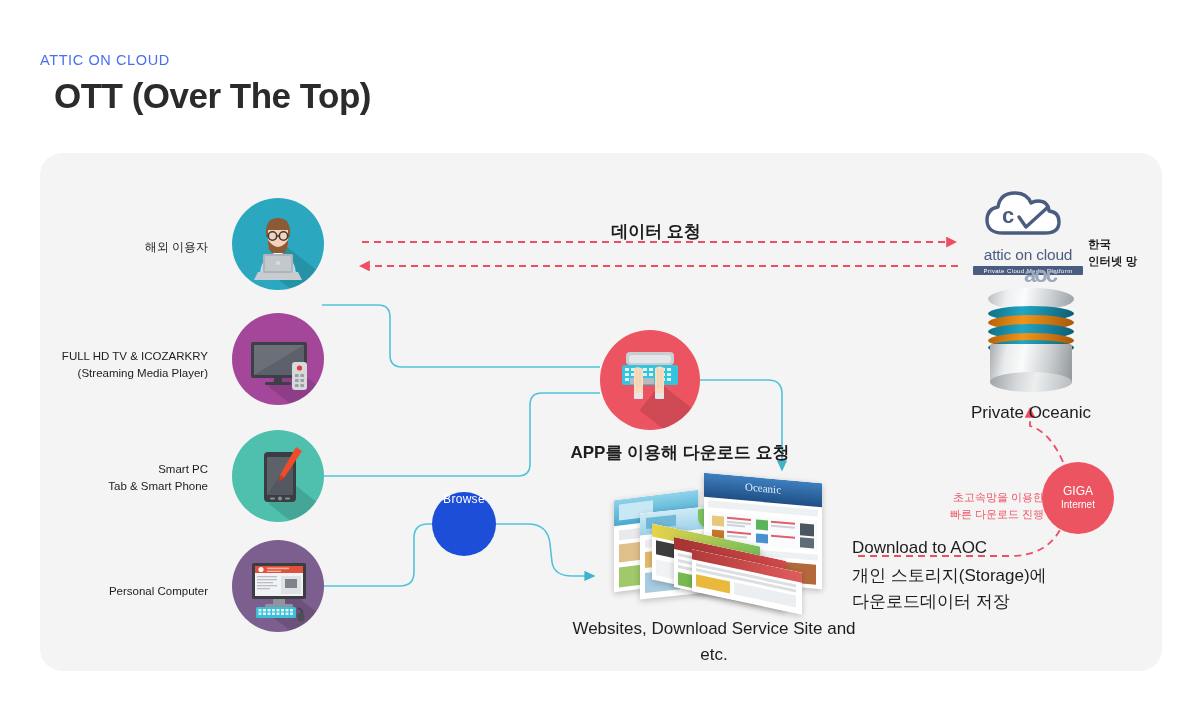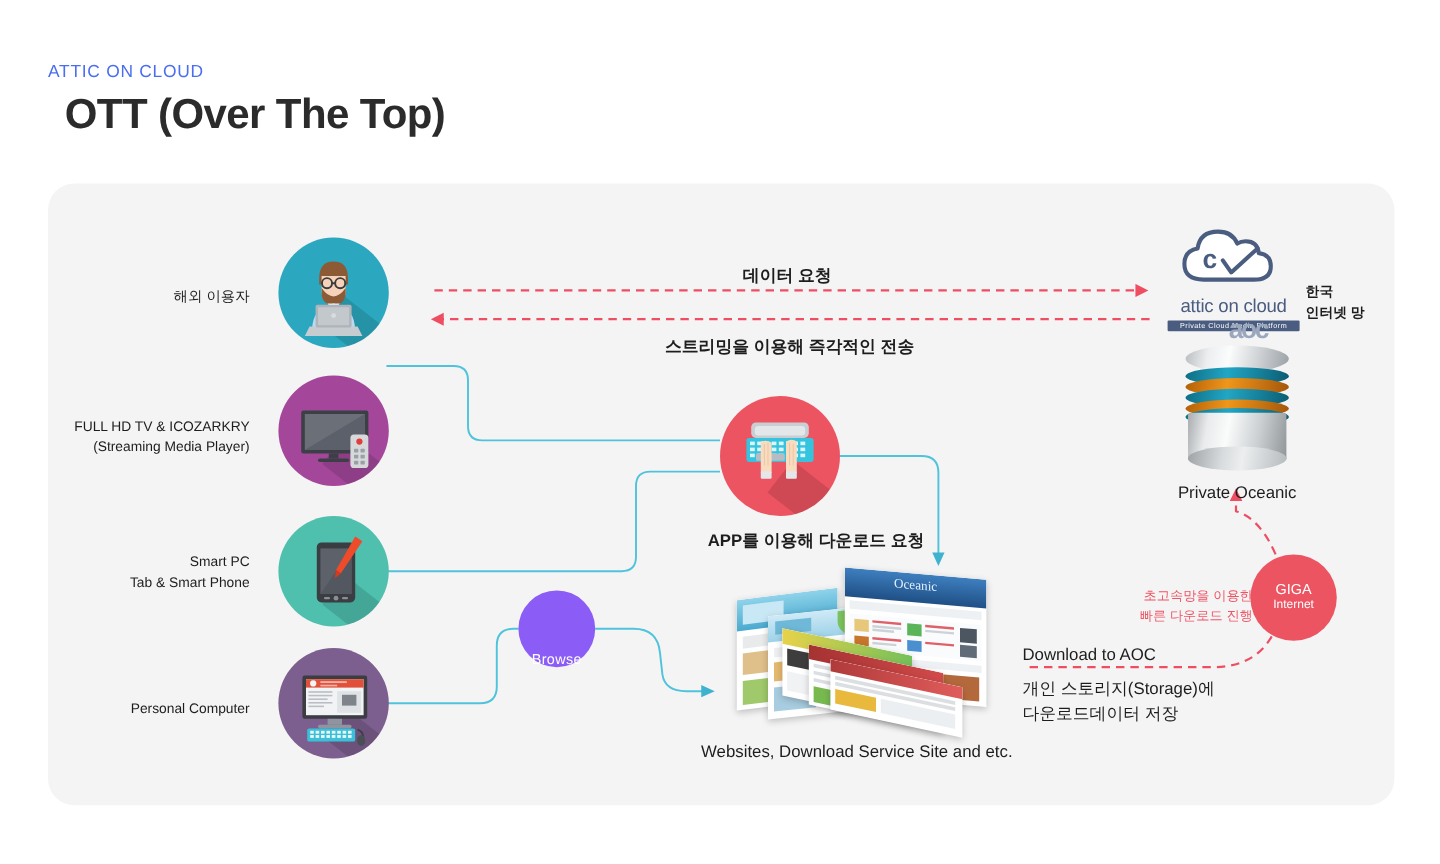--- a/index.html
+++ b/index.html
@@ -44,31 +44,31 @@
 
   
   .lbl {
     position: absolute; text-align: right;
     font-size: 11.5px; color: #1d1d1d; line-height: 1.45;
     font-family: "Liberation Sans", sans-serif;
   }
   .lbl.kr { font-size: 12px; }
 
   
-  .cap { position: absolute; font-size: 14px; color: #1d1d1d; line-height: 1.5; }
+  .cap { position: absolute; font-size: 17px; color: #1d1d1d; line-height: 1.5; }
   .cap.b { font-weight: bold; }
   .cap.cyan { color: #49b6d6; text-align: center; line-height: 1.55; }
   .cap.red { color: #ee5566; text-align: right; line-height: 1.55; font-size: 11px; }
   .cap.mid { text-align: center; }
 
   
   .browse {
     position: absolute; width: 64px; height: 64px; border-radius: 50%;
-    background: #8b5cf6; color: #ffffff;
-    display: flex; align-items: flex-end; justify-content: center;
+    background: #1d4ed8; color: #ffffff;
+    display: flex; align-items: flex-start; justify-content: center;
     font-size: 12px; letter-spacing: 0.3px;
   }
   
   .giga {
     position: absolute; width: 72px; height: 72px; border-radius: 50%;
     background: #ed5461; color: #ffffff;
     display: flex; flex-direction: column; align-items: center; justify-content: center;
     line-height: 1.25;
   }
   .giga .g1 { font-size: 12px; }
@@ -444,21 +444,20 @@
       <div class="abs" style="left:0;top:0;width:110px;height:10px;background:linear-gradient(90deg,#b03a3a,#e05c5c);"></div>
       <div class="abs" style="left:4px;top:13px;width:100px;height:2.6px;background:#dcdfe2;"></div>
       <div class="abs" style="left:4px;top:18px;width:100px;height:2.6px;background:#dcdfe2;"></div>
       <div class="abs" style="left:4px;top:24px;width:34px;height:12px;background:#e8b93c;"></div>
       <div class="abs" style="left:42px;top:24px;width:62px;height:12px;background:#eceff2;"></div>
     </div>
   </div>
   <div class="cap mid" style="left:564px; top:616px; width:300px;">Websites, Download Service Site and etc.</div>
 
   <div class="cap b mid" style="left:556px; top:219px; width:200px;">데이터 요청</div>
-  <div class="cap b mid" style="left:536px; top:278px; width:244px;">스트리밍을 이용해 즉각적인  전송</div>
   <div class="cap b mid" style="left:560px; top:440px; width:240px;">APP를 이용해 다운로드 요청</div>
 
 
   <div class="cap red" style="left:916px; top:489px; width:128px;">
     <div>초고속망을 이용한</div>
     <div>빠른 다운로드 진행</div>
   </div>
 
   <div class="cap" style="left:852px; top:535px; width:200px;">Download to AOC</div>
   <div class="cap" style="left:852px; top:563px; width:220px;">

